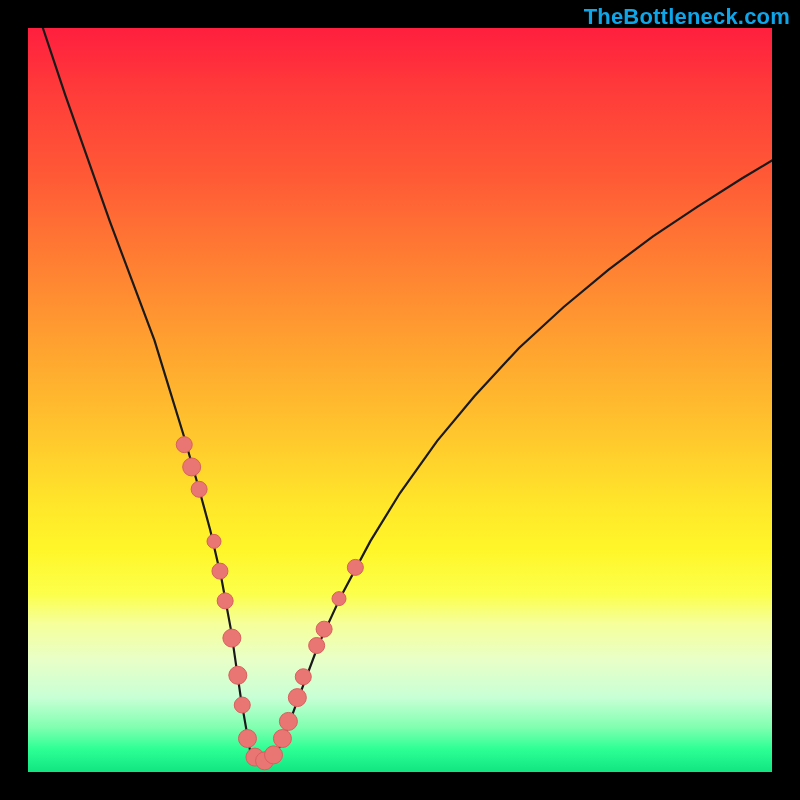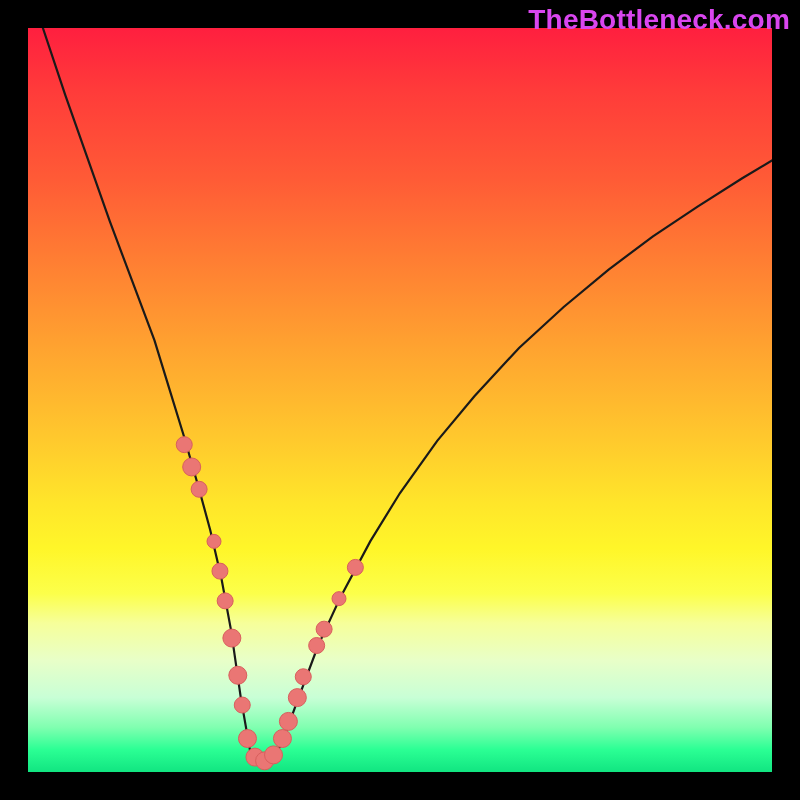--- a/index.html
+++ b/index.html
@@ -33,23 +33,23 @@
       #2bff94 97%,
       #11e581 100%
     );
     overflow: hidden;
   }
   .watermark {
     position: absolute;
     top: 4px;
     right: 10px;
     font-family: Arial, Helvetica, sans-serif;
-    font-size: 28px;
+    font-size: 22px;
     font-weight: 600;
-    color: #d946ef;
+    color: #0ea5e9;
     letter-spacing: 0.2px;
     z-index: 10;
   }
   svg.plot {
     position: absolute;
     left: 0;
     top: 0;
     width: 744px;
     height: 744px;
   }

